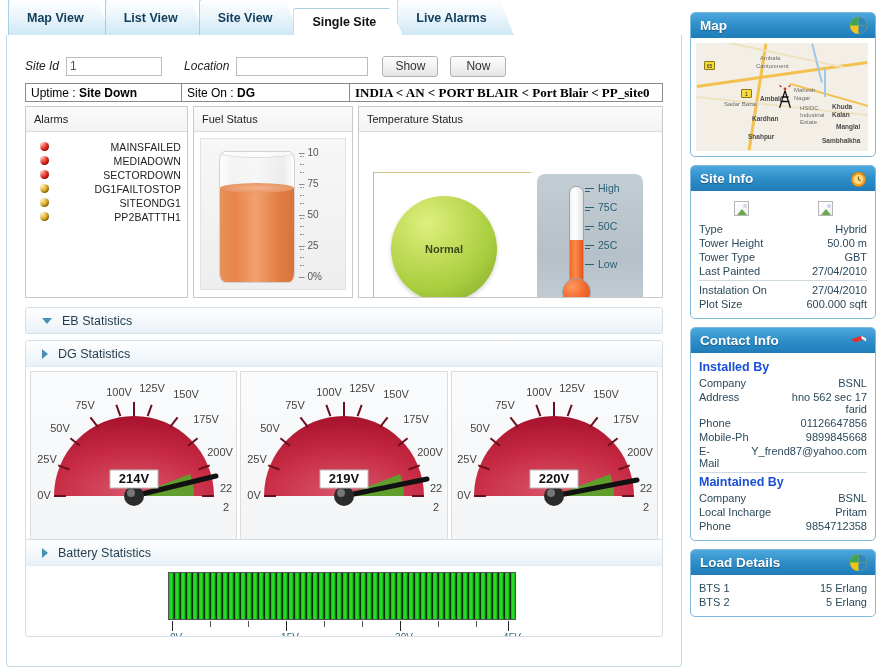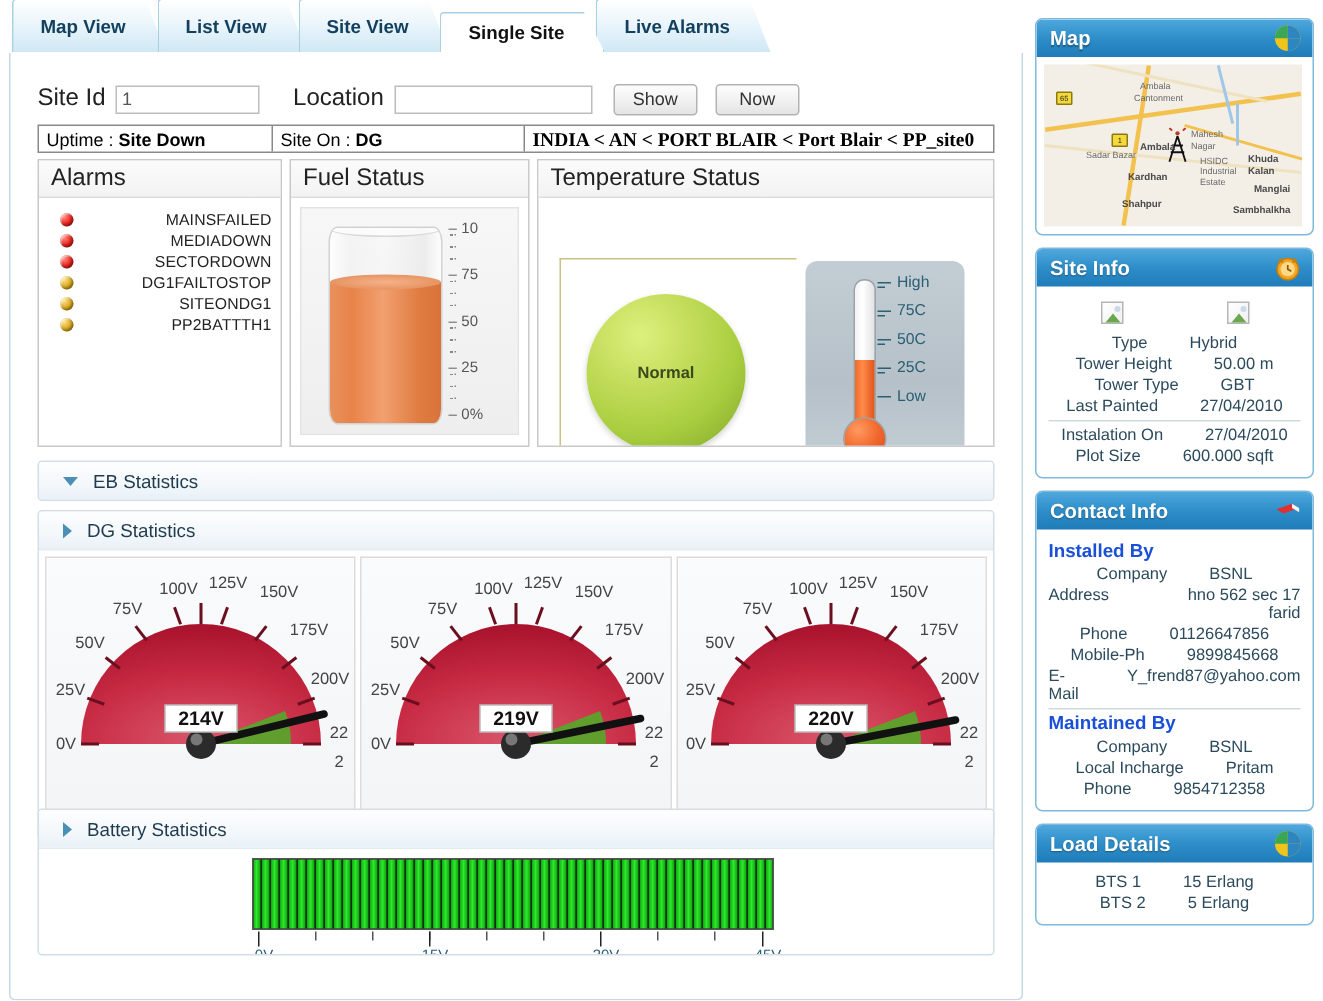--- a/index.html
+++ b/index.html
@@ -56,21 +56,21 @@
     border-radius: 0 0 4px 4px;
     overflow: hidden;
   }
 
   
   .filterrow {
     position: absolute; left: 18px; top: 20px;
     display: flex; align-items: center;
     height: 22px;
   }
-  .fl-label { font-size: 16px; color: #222; margin-right: 7px; }
+  .fl-label { font-size: 12px; color: #222; margin-right: 7px; font-style: italic; }
   .fl-input {
     height: 19px;
     border: 1px solid #bcbcbc;
     background: #fff;
     font-family: "Liberation Sans", sans-serif;
     font-size: 12px;
     color: #555;
     padding: 0 3px;
     outline: none;
   }
@@ -122,21 +122,21 @@
     overflow: hidden;
   }
   .box:last-child { margin-right: 0; gap: 28px; }
   .box-alarms { width: 163px; }
   .box-fuel   { width: 160px; }
   .box-temp   { flex: 1; }
   .box-hd {
     height: 25px;
     display: flex; align-items: center;
     padding-left: 8px;
-    font-size: 16px; color: #222;
+    font-size: 11px; color: #222;
     background: linear-gradient(to bottom, #fbfbfb 0%, #f3f3f3 100%);
     border-bottom: 1px solid #dcdcdc;
   }
   .box-bd { flex: 1; position: relative; overflow: hidden; }
 
   
   .alarm-list { padding: 8px 6px 0 0; }
   .alarm-row {
     display: flex; align-items: center; justify-content: flex-end;
     height: 13px; margin-bottom: 1px;
@@ -375,21 +375,21 @@
     position: absolute; width: 11px; height: 9px;
     background: #f5d93a; border: 1px solid #8a7a10; border-radius: 1px;
     font-size: 5px; color: #222; text-align: center; line-height: 9px;
   }
   .tower {
     position: absolute; left: 80px; top: 42px; width: 18px; height: 24px;
   }
 
   
   .inf-row {
-    display: flex; justify-content: center; align-items: baseline;
+    display: flex; justify-content: space-between; align-items: baseline;
     font-size: 11px; color: #2b4a5c;
     padding: 1px 0;
     gap: 28px;
   }
   .inf-row .k { color: #2b4a5c; }
   .inf-row .v { color: #2b4a5c; text-align: right; }
   .inf-sep { border-top: 1px solid #cfd9e0; margin: 2px 0; }
   .ico-row {
     display: flex; justify-content: space-around; align-items: center;
     height: 22px; margin-bottom: 3px;

